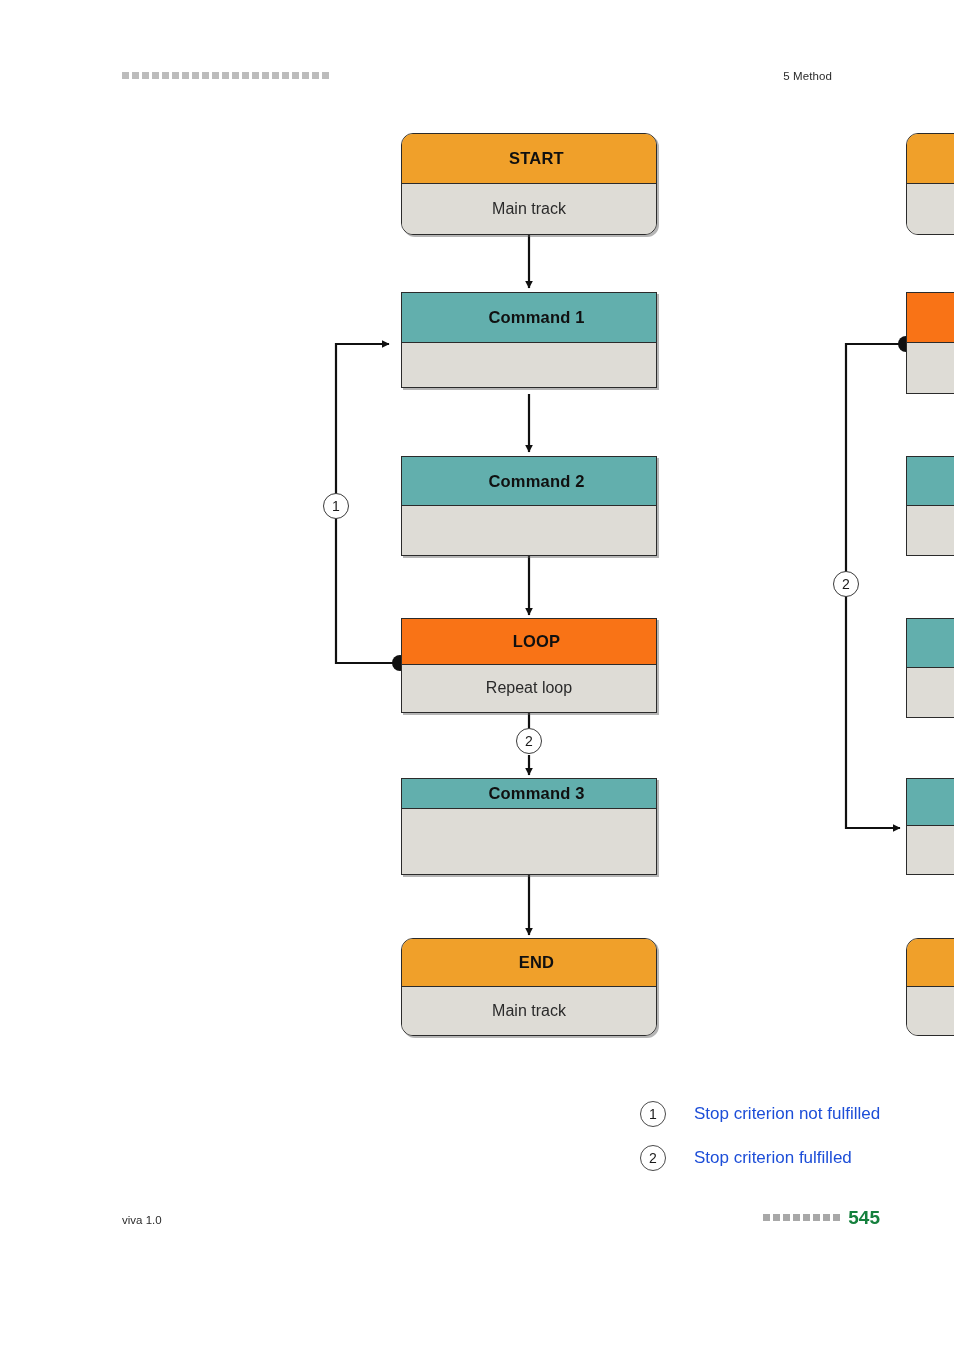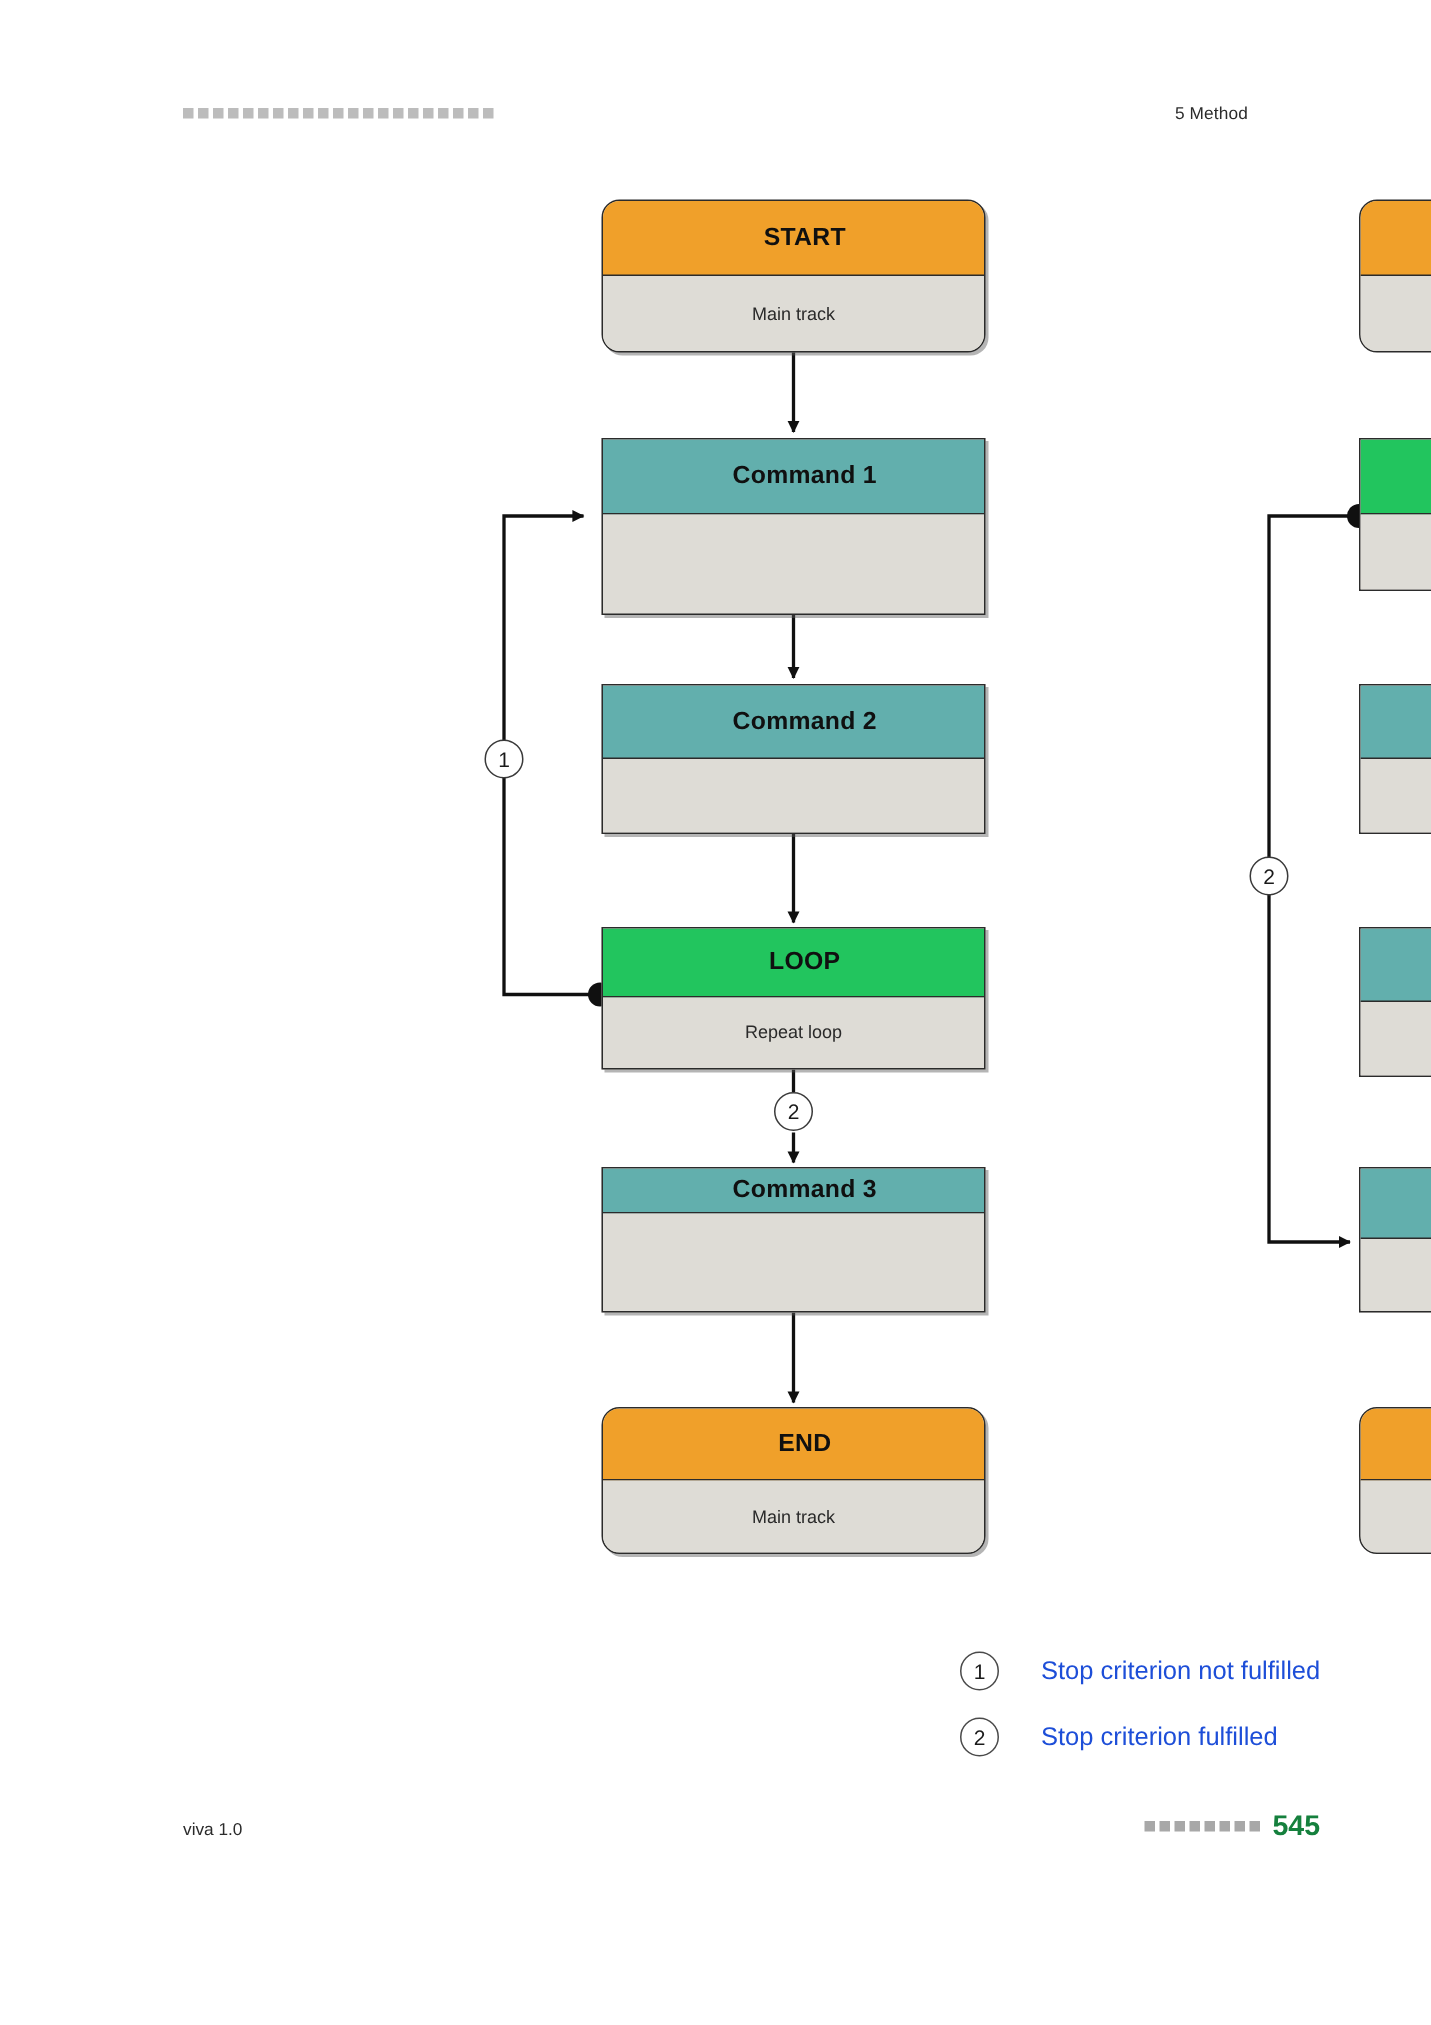--- a/index.html
+++ b/index.html
@@ -101,26 +101,26 @@
     letter-spacing: 0.2px;
     padding-left: 15px;
   }
   .node .node-body {
     box-sizing: border-box;
     width: 100%;
     display: flex;
     align-items: center;
     justify-content: center;
     background: #dedcd6;
-    font-size: 12px;
+    font-size: 16px;
     color: #2a2a2a;
   }
   .node .node-title.t-orange { background: #f0a02a; border-bottom: 1.5px solid #2b2b2b; }
   .node .node-title.t-teal   { background: #62afad; border-bottom: 1.5px solid #2b2b2b; }
-  .node .node-title.t-blue   { background: #22c55e; border-bottom: 1.5px solid #2b2b2b; }
+  .node .node-title.t-blue   { background: #f97316; border-bottom: 1.5px solid #2b2b2b; }
 
   
   .node.clipped {
     box-shadow: none;
   }
 
   
   .wires {
     position: absolute;
     left: 0;
@@ -231,21 +231,21 @@
 
     <polyline points="906,344 846,344 846,828 900,828" fill="none" stroke="#101010" stroke-width="2.2" marker-end="url(#arrowhead)"></polyline>
     <circle cx="906" cy="344" r="8" fill="#101010"></circle>
   </svg>
 
   <div class="node rounded" style="left:401px; top:133px; width:256px; height:102px;">
     <div class="node-title t-orange" style="height:50px;">START</div>
     <div class="node-body" style="height:50px;">Main track</div>
   </div>
 
-  <div class="node" style="left:401px; top:292px; width:256px; height:118px;">
+  <div class="node" style="left:401px; top:292px; width:256px; height:96px;">
     <div class="node-title t-teal" style="height:50px;">Command 1</div>
     <div class="node-body" style="height:50px;"></div>
   </div>
 
   <div class="node" style="left:401px; top:456px; width:256px; height:100px;">
     <div class="node-title t-teal" style="height:49px;">Command 2</div>
     <div class="node-body" style="height:49px;"></div>
   </div>
 
   <div class="node" style="left:401px; top:618px; width:256px; height:95px;">

